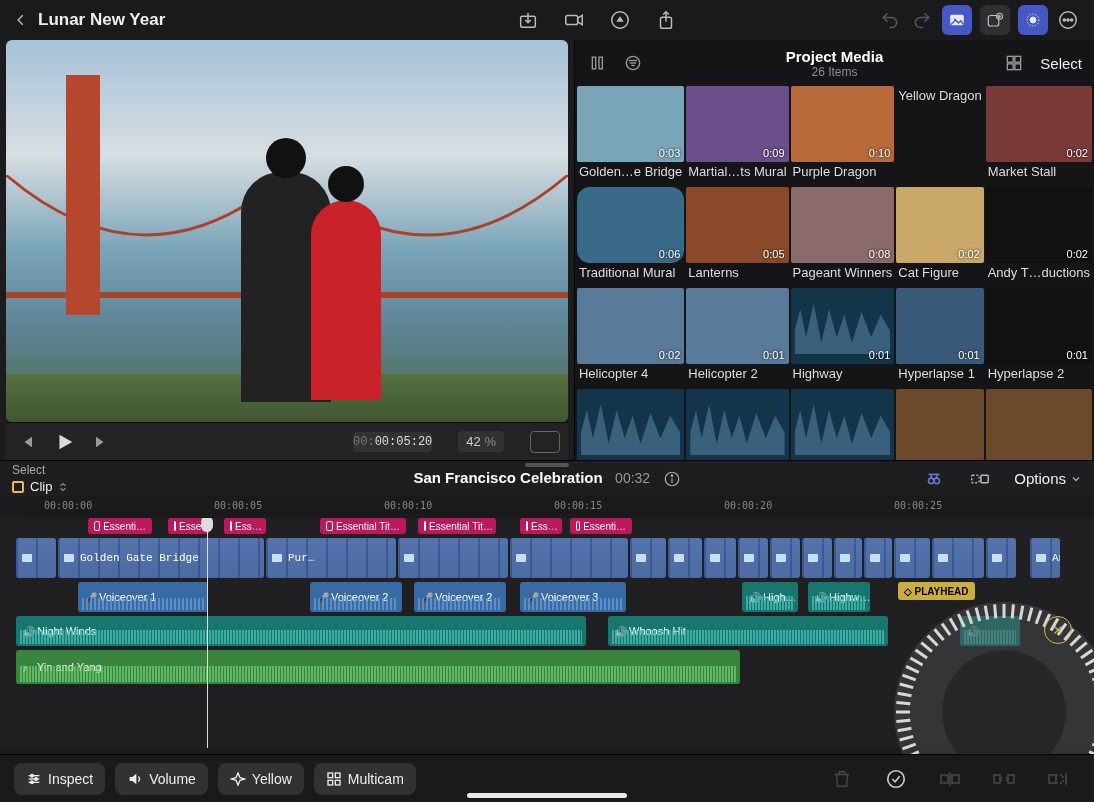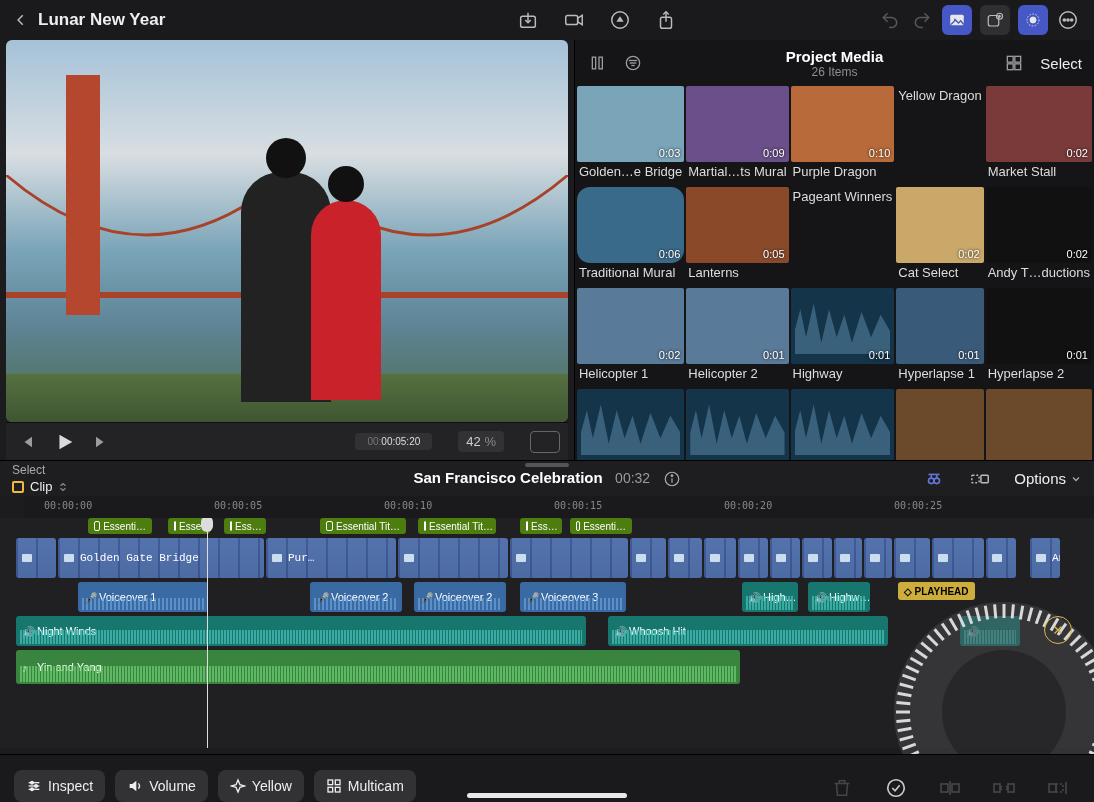--- a/index.html
+++ b/index.html
@@ -51,22 +51,22 @@
   .person.woman{left:305px;width:70px;height:200px;background:#c9222a;border-radius:36px 36px 0 0;bottom:22px;}
   .head{position:absolute;top:-34px;left:50%;transform:translateX(-50%);width:40px;height:40px;border-radius:50%;background:#111;}
   .woman .head{width:36px;height:36px;}
   .grass{position:absolute;bottom:0;left:0;right:0;height:48px;background:linear-gradient(#567040,#3f5632);}
   .transport {
     height:38px; display:flex; align-items:center; gap:14px; padding:0 8px;
     background:#232325;
     border-top:1px solid #0e0e10;
   }
   .transport .tc-box{
-    background:#323234; color:#ddd; font-size:10px; font-family:Liberation Sans, sans-serif;
-    padding:3px 12px; border-radius:4px; margin-left:auto;
+    background:#323234; color:#ddd; font-size:12px; font-family:Liberation Mono, monospace;
+    padding:3px 0; border-radius:4px; margin-left:auto;
   }
   .zoom-box{ background:#323234; color:#ccc; font-size:13px; padding:3px 8px; border-radius:4px; margin-left:12px;}
   .display-btn{ width:30px;height:22px; border:1px solid #666; border-radius:4px; margin-left:12px;}
 
   
   .media-panel { flex:1; background:#151517; display:flex; flex-direction:column; border-left:1px solid #000;}
   .media-header { height:46px; display:flex; align-items:center; padding:4px 12px; position:relative;}
   .media-header .left-icons{display:flex;gap:10px;}
   .media-header .center{position:absolute;left:0;right:0;text-align:center;pointer-events:none;}
   .media-header .title{font-size:15px;font-weight:600;}
@@ -99,37 +99,37 @@
   
   .ruler{height:22px;background:#1a1a1c;position:relative;font-size:10px;color:#888;font-family:ui-monospace,monospace;margin-left:24px;}
   .ruler-tick{position:absolute;top:4px;}
 
   
   .tracks{position:relative;height:230px;background:#202022;overflow:hidden;}
   .playhead-line{position:absolute;top:0;bottom:0;width:1px;background:#ddd;z-index:5;}
   .playhead-knob{position:absolute;top:-2px;left:-6px;width:12px;height:16px;background:#ddd;border-radius:6px;}
   .track-row{position:relative;height:28px;margin-bottom:2px;}
   .clip{position:absolute;top:0;bottom:0;border-radius:3px;display:flex;align-items:center;padding:0 6px;font-size:11px;white-space:nowrap;overflow:hidden;color:#fff;}
-  .clip.title-clip{background:#4d7c0f;height:16px;top:0;font-size:10px;}
+  .clip.title-clip{background:#be185d;height:16px;top:0;font-size:10px;}
   .title-clip .t-icon{width:10px;height:10px;border:1px solid #fff;border-radius:2px;margin-right:3px;}
   .clip.video{background:linear-gradient(#4a66a4,#3a5490);height:40px;font-family:Liberation Mono, monospace;}
   .clip.video .thumbstrip{position:absolute;inset:0;background:repeating-linear-gradient(90deg,#3a5490 0 2px,#5a7ab0 2px 20px);opacity:0.6;border-radius:3px;}
   .clip.video .vlabel{position:relative;font-size:11px;display:flex;align-items:center;gap:4px;}
   .cam-icon{width:10px;height:8px;background:#cde;border-radius:1px;margin-right:2px;}
   .clip.voiceover{background:#3a6aa4;height:30px;}
   .clip.voiceover .wave{position:absolute;left:4px;right:4px;bottom:2px;height:12px;background:repeating-linear-gradient(90deg,#6aa0d8 0 2px,transparent 2px 4px);opacity:0.7;}
   .clip.sfx{background:#17776f;height:30px;}
   .clip.sfx .wave{position:absolute;left:4px;right:4px;bottom:2px;height:14px;background:repeating-linear-gradient(90deg,#49c2b8 0 2px,transparent 2px 3px);opacity:0.7;}
   .clip.music{background:#39843e;height:34px;}
   .clip.music .wave{position:absolute;left:4px;right:4px;bottom:2px;height:16px;background:repeating-linear-gradient(90deg,#6fcf73 0 2px,transparent 2px 3px);opacity:0.7;}
   .mic-icon,.note-icon,.speaker-icon{width:11px;height:11px;display:inline-block;margin-right:4px;}
   .marker{position:absolute;top:0;height:18px;background:#cdad3b;color:#000;font-size:10px;font-weight:600;padding:0 6px;border-radius:3px;display:flex;align-items:center;gap:3px;}
 
   
-  .bottombar{position:absolute;bottom:0;left:0;right:0;height:48px;background:#1a1a1c;border-top:1px solid #000;display:flex;align-items:flex-end;padding:0 14px;gap:10px;}
+  .bottombar{position:absolute;bottom:0;left:0;right:0;height:48px;background:#1a1a1c;border-top:1px solid #000;display:flex;align-items:center;padding:0 14px;gap:10px;}
   .pill-btn{background:#323234;border-radius:8px;padding:8px 12px;font-size:14px;color:#eee;display:flex;align-items:center;gap:6px;}
   .bottombar .spacer{flex:1;}
   .bb-icon{width:28px;height:28px;opacity:0.4;display:flex;align-items:center;justify-content:center;margin:0 8px;}
   .bb-icon.active{opacity:0.9;}
 
   
   .jog{position:absolute;right:-30px;bottom:-30px;width:240px;height:240px;border-radius:50%;pointer-events:none;}
   .jog svg{width:100%;height:100%;}
   .jog-close{position:absolute;right:22px;bottom:158px;width:28px;height:28px;border-radius:50%;border:1.5px solid #d8b84a;display:flex;align-items:center;justify-content:center;color:#d8b84a;}
 
@@ -325,39 +325,42 @@
           </div>
           <div class="media-label">Traditional Mural</div>
         </div>
         <div class="media-item">
           <div class="thumb" style="background: rgb(138, 74, 42);">
             <div class="dur">0:05</div>
           </div>
           <div class="media-label">Lanterns</div>
         </div>
         <div class="media-item">
+          <div class="thumb" style="background: rgb(138, 106, 106);">
+            <div class="dur">0:08</div>
+          </div>
           <div class="media-label">Pageant Winners</div>
         </div>
         <div class="media-item">
           <div class="thumb" style="background: rgb(201, 168, 106);">
             <div class="dur">0:02</div>
           </div>
-          <div class="media-label">Cat Select</div>
+          <div class="media-label">Cat Figure</div>
         </div>
         <div class="media-item">
           <div class="thumb" style="background: rgb(17, 17, 17);">
             <div class="dur">0:02</div>
           </div>
           <div class="media-label">Andy T…ductions</div>
         </div>
         <div class="media-item">
           <div class="thumb" style="background: rgb(90, 122, 154);">
             <div class="dur">0:02</div>
           </div>
-          <div class="media-label">Helicopter 1</div>
+          <div class="media-label">Helicopter 4</div>
         </div>
         <div class="media-item">
           <div class="thumb" style="background: rgb(90, 122, 154);">
             <div class="dur">0:01</div>
           </div>
           <div class="media-label">Helicopter 2</div>
         </div>
         <div class="media-item">
           <div class="thumb wave" style="background: rgb(20, 52, 74);">
             <div class="dur">0:01</div>

